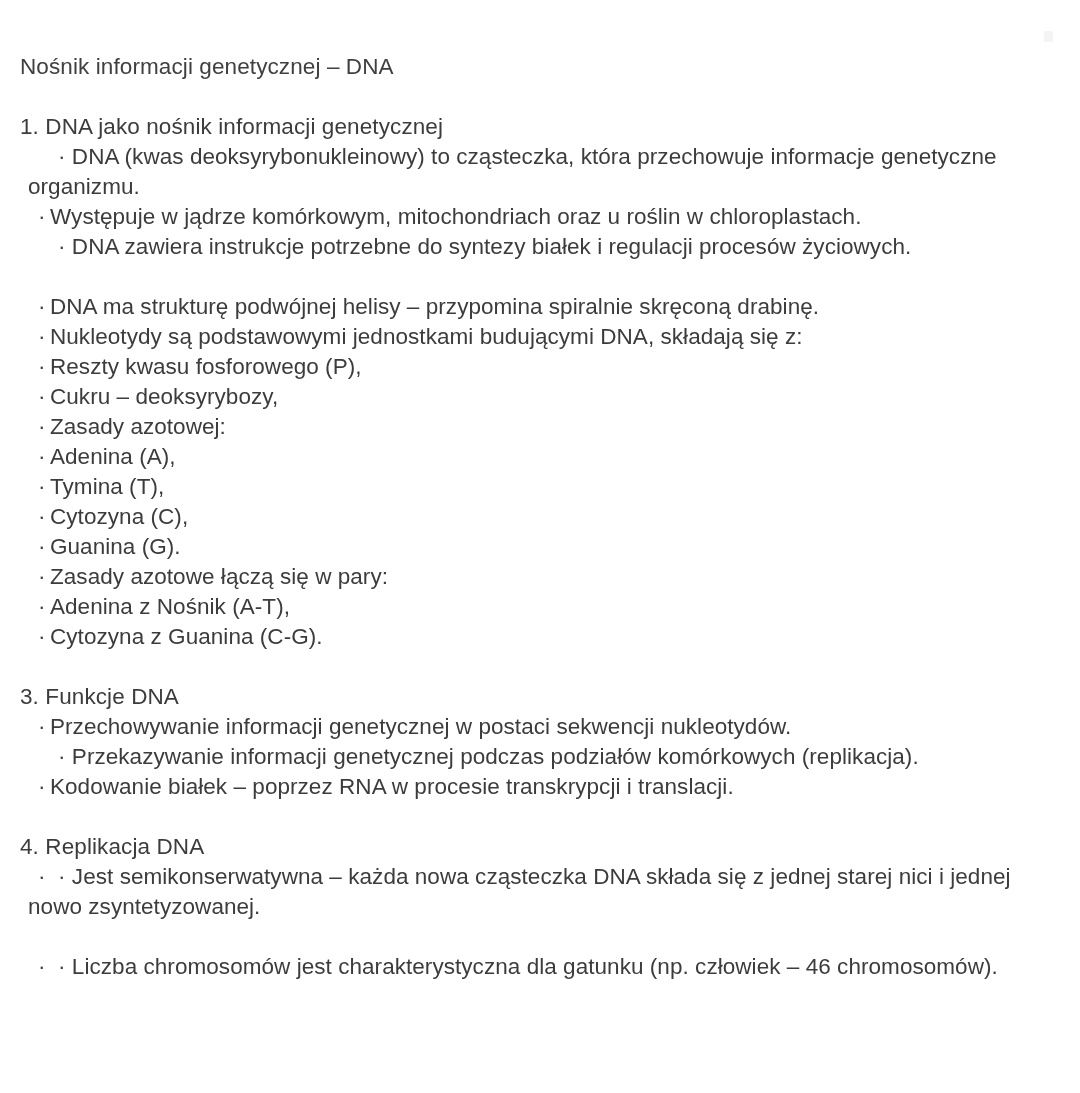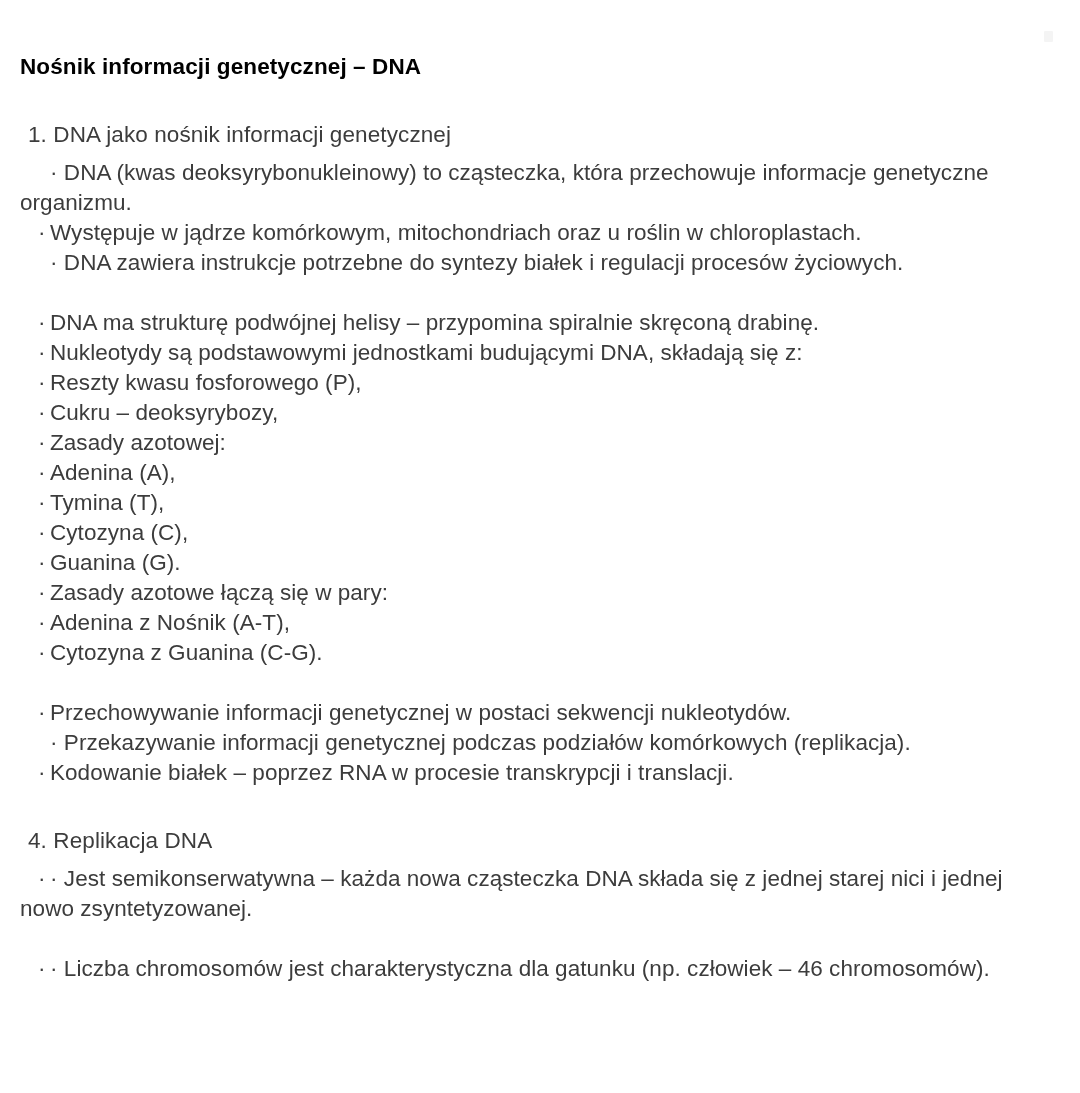--- a/index.html
+++ b/index.html
@@ -29,42 +29,42 @@
     position: absolute;
     left: 0;
     top: 0;
     width: 1080px;
   }
 
   
   .doc-title {
     font-size: 22.5px;
     line-height: 30px;
-    color: #000000;
+    color: #404040;
     margin: 0;
     padding: 52px 0 0 20px;
-    font-weight: 700;
+    font-weight: 400;
     letter-spacing: 0.1px;
     white-space: pre-wrap;
   }
 
   
   .section {
     margin: 0;
     padding: 0;
   }
   .section-gap {
     height: 30px;
   }
 
   .section-heading {
     font-size: 22.5px;
     line-height: 30px;
     color: #3c3c3c;
-    margin: 8px;
+    margin: 0;
     padding-left: 20px;
     font-weight: 400;
     letter-spacing: 0.1px;
     white-space: pre-wrap;
   }
 
   .bullet-list {
     list-style: none;
     margin: 0;
     padding: 0;
@@ -76,21 +76,21 @@
     line-height: 30px;
     color: #3c3c3c;
     margin: 0;
     padding: 0 22px 0 50px;
     text-indent: 0;
     letter-spacing: 0.05px;
     white-space: pre-wrap;
   }
   
   .bullet-item.wrap-flush {
-    padding-left: 20px;
+    padding-left: 28px;
     text-indent: 30px;
   }
 
   .bullet-item .bullet-dot {
     position: absolute;
     left: 38px;
     top: 0;
     width: 12px;
     font-size: 22.5px;
     line-height: 30px;
@@ -143,20 +143,21 @@
             <li class="bullet-item"><span class="bullet-dot">·</span><span class="bullet-text">Tymina (T),</span></li>
             <li class="bullet-item"><span class="bullet-dot">·</span><span class="bullet-text">Cytozyna (C),</span></li>
             <li class="bullet-item"><span class="bullet-dot">·</span><span class="bullet-text">Guanina (G).</span></li>
             <li class="bullet-item"><span class="bullet-dot">·</span><span class="bullet-text">Zasady azotowe łączą się w pary:</span></li>
             <li class="bullet-item"><span class="bullet-dot">·</span><span class="bullet-text">Adenina z Nośnik (A-T),</span></li>
             <li class="bullet-item"><span class="bullet-dot">·</span><span class="bullet-text">Cytozyna z Guanina (C-G).</span></li>
           </ul>
         </section>
         <div class="section-gap"></div>
         <section class="section">
+          <h2 class="section-heading">3. Funkcje DNA</h2>
           <ul class="bullet-list">
             <li class="bullet-item"><span class="bullet-dot">·</span><span class="bullet-text">Przechowywanie informacji genetycznej w postaci sekwencji nukleotydów.</span></li>
             <li class="bullet-item wrap-flush"><span>·&nbsp;</span><span class="bullet-text">Przekazywanie informacji genetycznej podczas podziałów komórkowych (replikacja).</span></li>
             <li class="bullet-item"><span class="bullet-dot">·</span><span class="bullet-text">Kodowanie białek – poprzez RNA w procesie transkrypcji i translacji.</span></li>
           </ul>
         </section>
         <div class="section-gap"></div>
         <section class="section">
           <h2 class="section-heading">4. Replikacja DNA</h2>
           <ul class="bullet-list">

